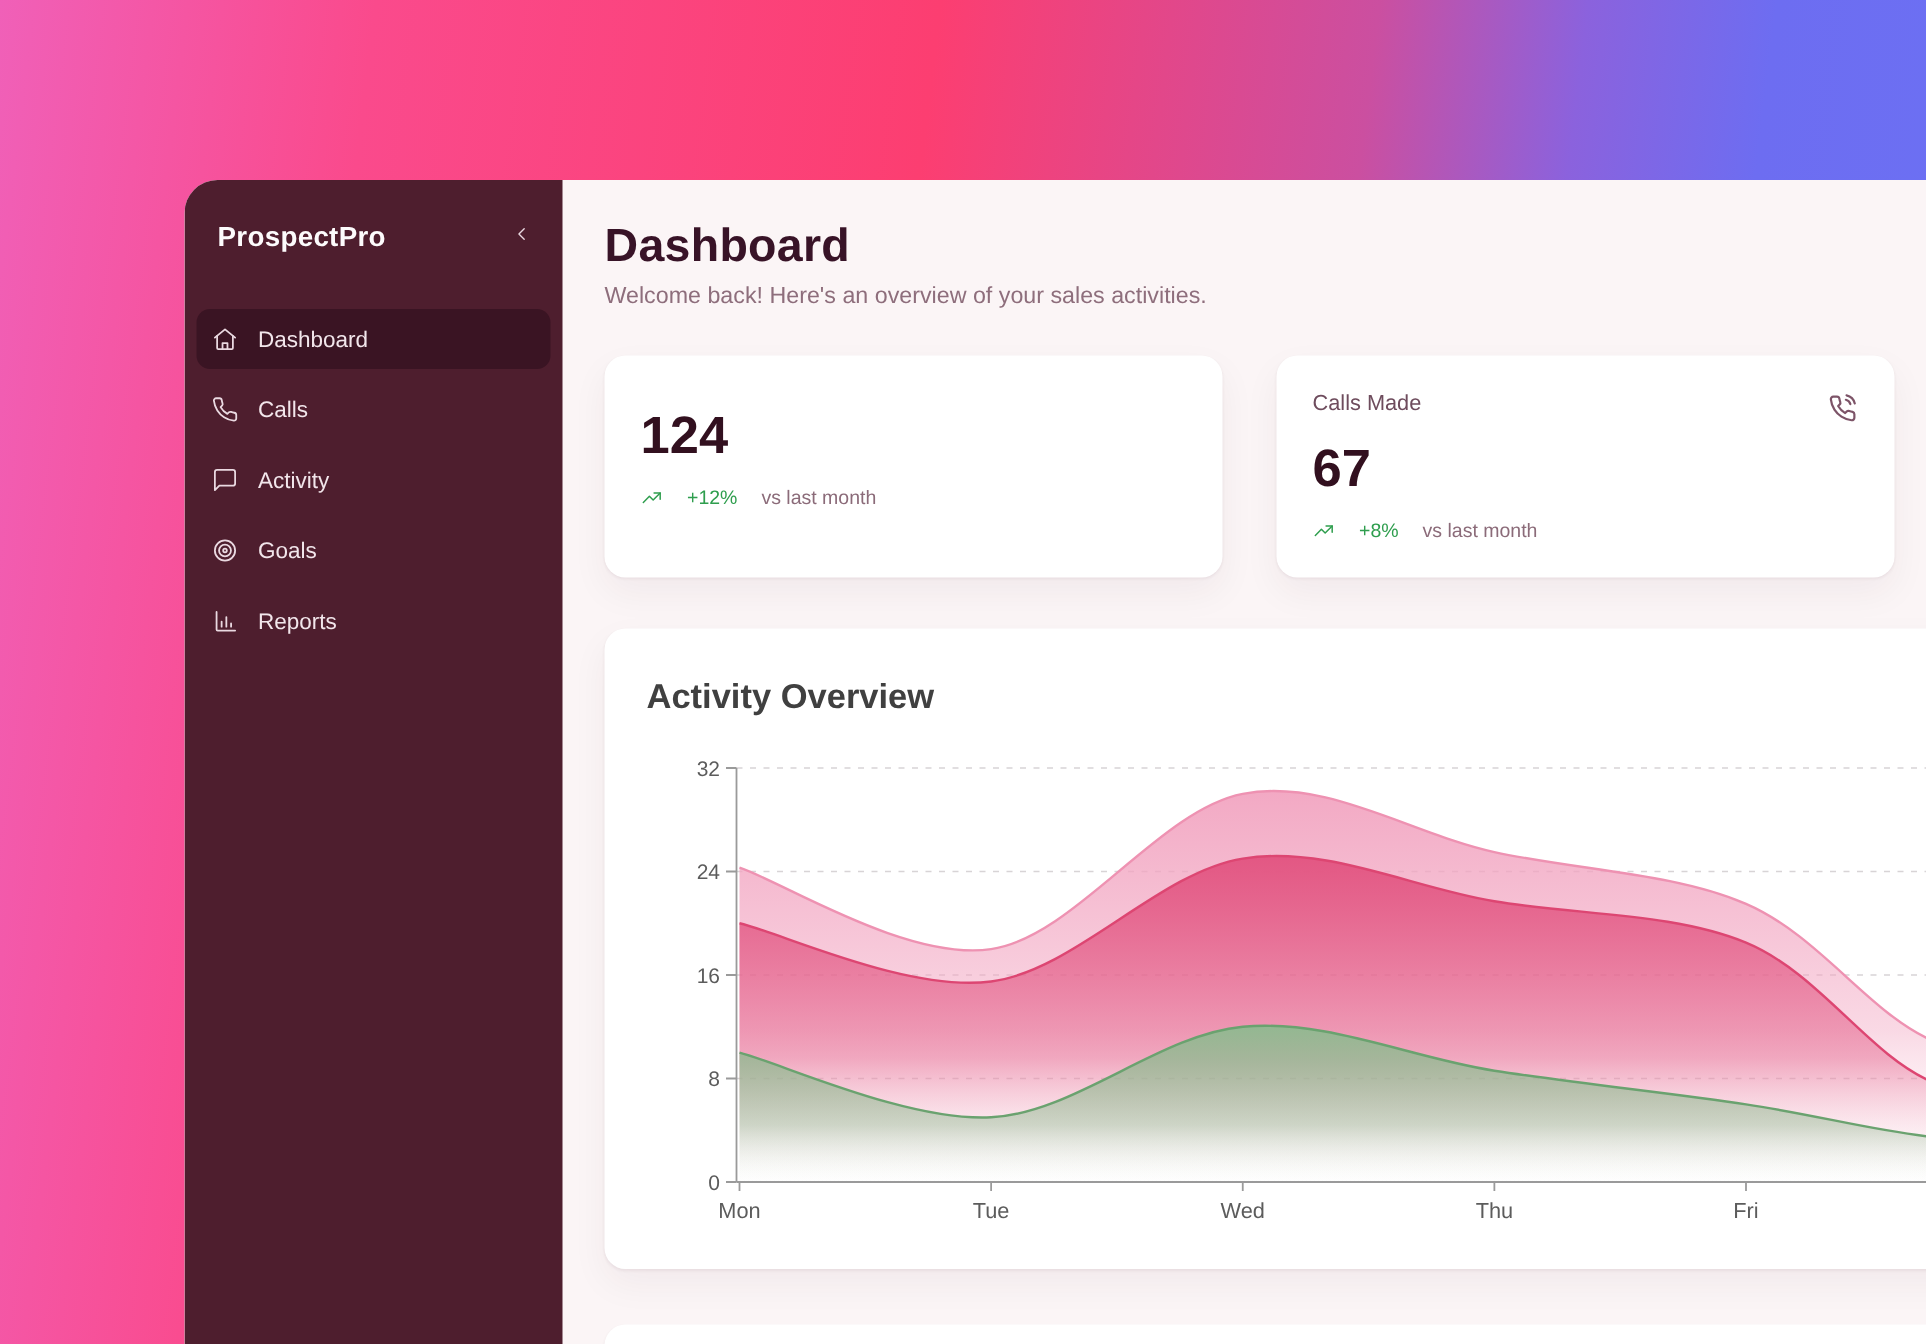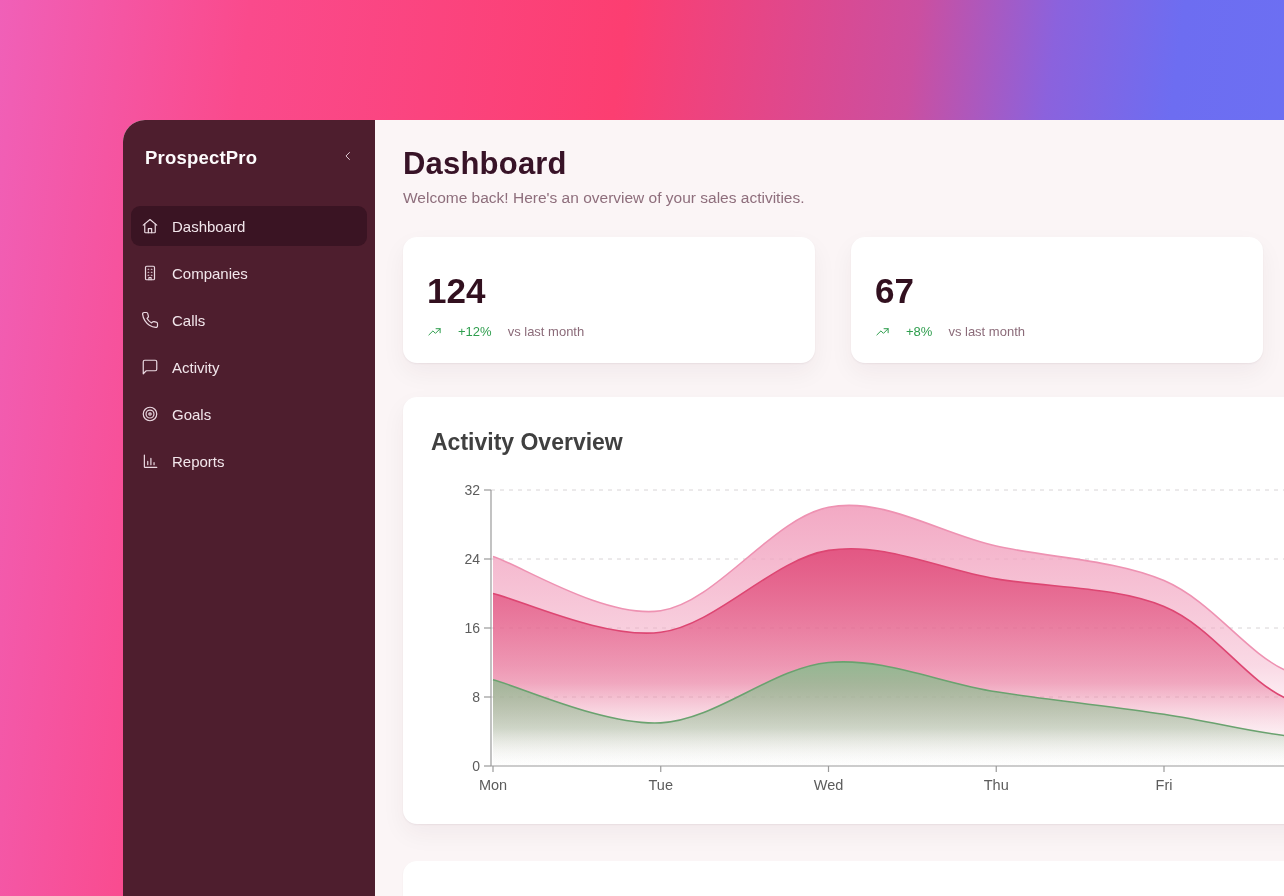--- a/index.html
+++ b/index.html
@@ -86,30 +86,20 @@
     <nav class="nav">
       <div class="nav-item active">
         <span class="icn">
           <svg class="ic" width="18" height="18" viewBox="0 0 24 24">
               <path d="M3 10.8 12 3.4l9 7.4"></path>
               <path d="M5 9.3V20a1 1 0 0 0 1 1h12a1 1 0 0 0 1-1V9.3"></path>
               <path d="M9.8 21v-5.4h4.4V21"></path>
             </svg>
         </span>
         <span>Dashboard</span>
-      </div>
-      <div class="nav-item">
-        <span class="icn">
-          <svg class="ic" width="18" height="18" viewBox="0 0 24 24">
-              <rect x="6" y="3" width="12" height="18" rx="1.5"></rect>
-              <path d="M9.5 7h.8M13.8 7h.8M9.5 11h.8M13.8 11h.8M9.5 15h.8M13.8 15h.8"></path>
-              <path d="M10.6 21v-3h2.8v3"></path>
-            </svg>
-        </span>
-        <span>Companies</span>
       </div>
       <div class="nav-item">
         <span class="icn">
           <svg class="ic" width="18" height="18" viewBox="0 0 24 24">
               <path d="M22 16.92v3a2 2 0 0 1-2.18 2 19.8 19.8 0 0 1-8.63-3.07 19.5 19.5 0 0 1-6-6A19.8 19.8 0 0 1 2.12 4.18 2 2 0 0 1 4.11 2h3a2 2 0 0 1 2 1.72c.13.96.36 1.9.7 2.81a2 2 0 0 1-.45 2.11L8.09 9.91a16 16 0 0 0 6 6l1.27-1.27a2 2 0 0 1 2.11-.45c.91.34 1.85.57 2.81.7A2 2 0 0 1 22 16.92z"></path>
             </svg>
         </span>
         <span>Calls</span>
       </div>
       <div class="nav-item">
@@ -154,20 +144,30 @@
             <svg class="ic" width="15" height="15" viewBox="0 0 24 24" stroke-width="2">
                 <path d="M3 17.5 9.5 11l4 4L21 7.5"></path>
                 <path d="M14.5 7.5H21V14"></path>
               </svg>
           </span>
           <span class="trend-pct">+12%</span>
           <span class="trend-suffix">vs last month</span>
         </div>
       </div>
       <div class="card">
+        <div class="card-top">
+          <span class="card-label">Calls Made</span>
+          <span class="card-icon">
+            <svg class="ic" width="22" height="22" viewBox="0 0 24 24" stroke-width="1.7">
+                <path d="M21 16.5v2.6a1.8 1.8 0 0 1-2 1.8 17 17 0 0 1-7.4-2.6 16.7 16.7 0 0 1-5.1-5.1A17 17 0 0 1 3.9 5.7a1.8 1.8 0 0 1 1.8-2h2.6a1.8 1.8 0 0 1 1.8 1.5c.1.8.3 1.6.6 2.4a1.8 1.8 0 0 1-.4 1.9l-1.1 1.1a13.7 13.7 0 0 0 5.1 5.1l1.1-1.1a1.8 1.8 0 0 1 1.9-.4c.8.3 1.6.5 2.4.6a1.8 1.8 0 0 1 1.3 1.7z"></path>
+                <path d="M14.8 6a4.6 4.6 0 0 1 3.3 3.2"></path>
+                <path d="M15.3 2.8a7.9 7.9 0 0 1 6 5.9"></path>
+              </svg>
+          </span>
+        </div>
         <div class="card-value">67</div>
         <div class="card-trend">
           <span class="trend-icon">
             <svg class="ic" width="15" height="15" viewBox="0 0 24 24" stroke-width="2">
                 <path d="M3 17.5 9.5 11l4 4L21 7.5"></path>
                 <path d="M14.5 7.5H21V14"></path>
               </svg>
           </span>
           <span class="trend-pct">+8%</span>
           <span class="trend-suffix">vs last month</span>

